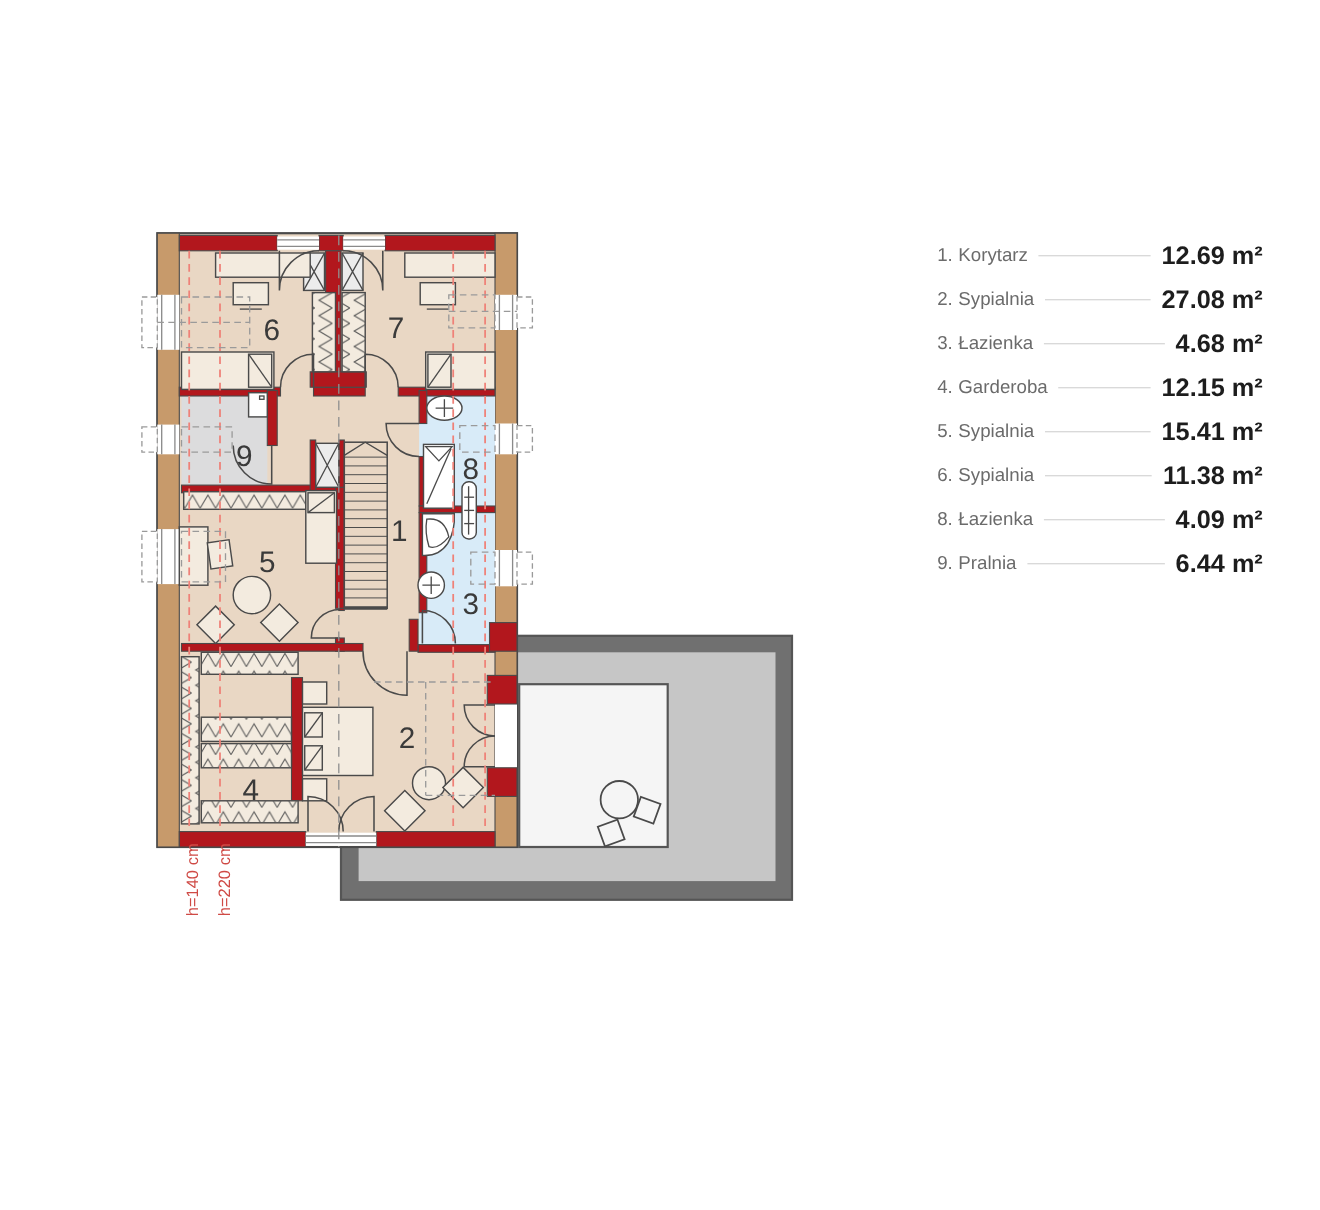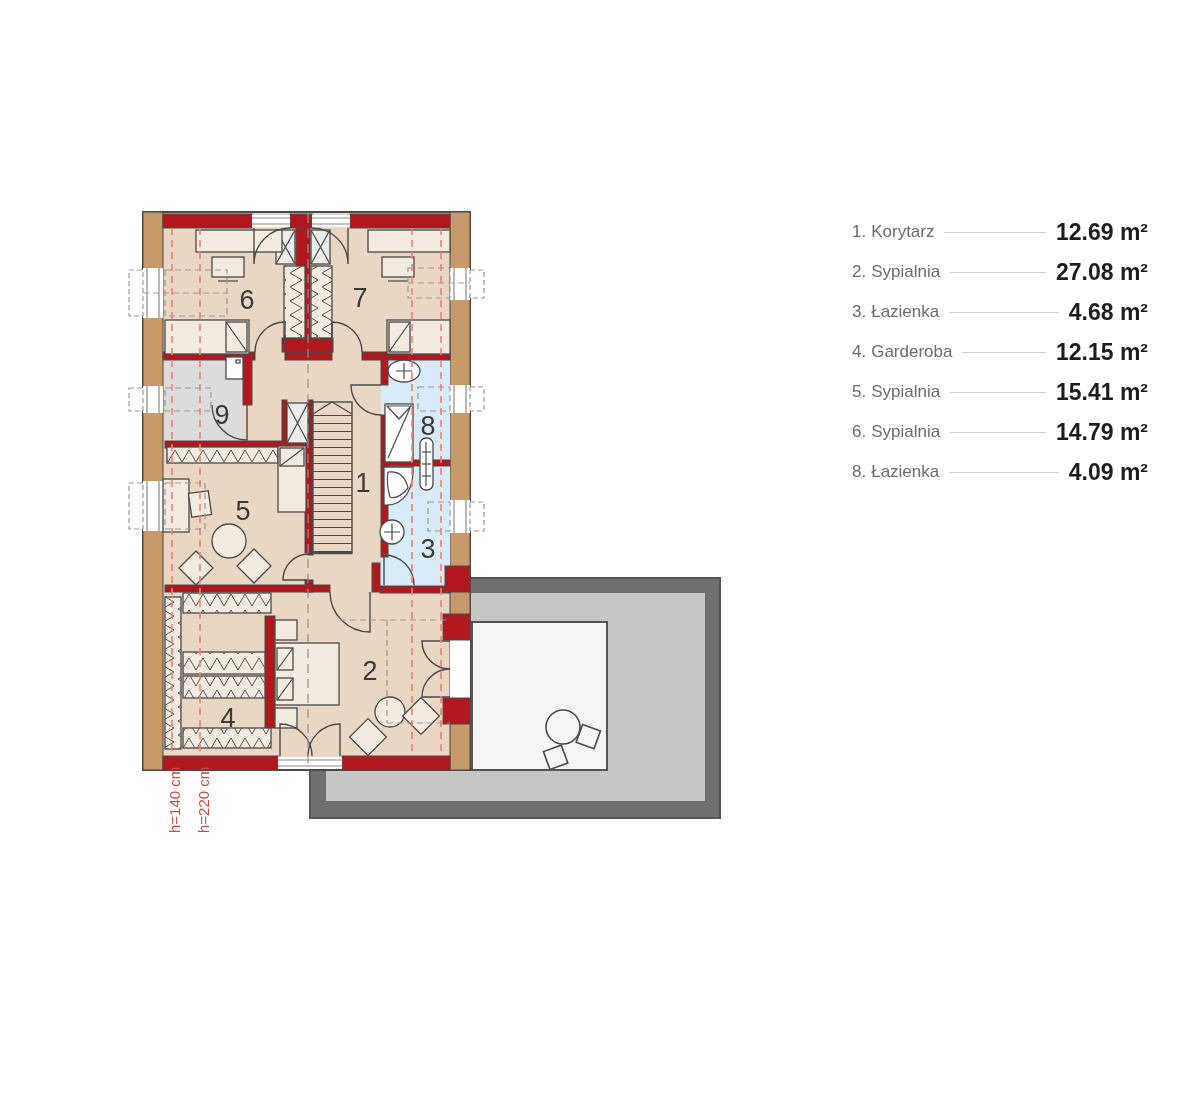--- a/index.html
+++ b/index.html
@@ -383,22 +383,27 @@
     <span class="legend-value">12.15 m²</span>
   </div>
   <div class="legend-row">
     <span class="legend-label"><span class="legend-index">5.</span><span>Sypialnia</span></span>
     <span class="legend-line"></span>
     <span class="legend-value">15.41 m²</span>
   </div>
   <div class="legend-row">
     <span class="legend-label"><span class="legend-index">6.</span><span>Sypialnia</span></span>
     <span class="legend-line"></span>
-    <span class="legend-value">14.79 m²</span>
+    <span class="legend-value">11.38 m²</span>
   </div>
   <div class="legend-row">
     <span class="legend-label"><span class="legend-index">8.</span><span>Łazienka</span></span>
     <span class="legend-line"></span>
     <span class="legend-value">4.09 m²</span>
   </div>
+  <div class="legend-row">
+    <span class="legend-label"><span class="legend-index">9.</span><span>Pralnia</span></span>
+    <span class="legend-line"></span>
+    <span class="legend-value">6.44 m²</span>
+  </div>
 </div>
 
 </div>
 
 </body></html>

